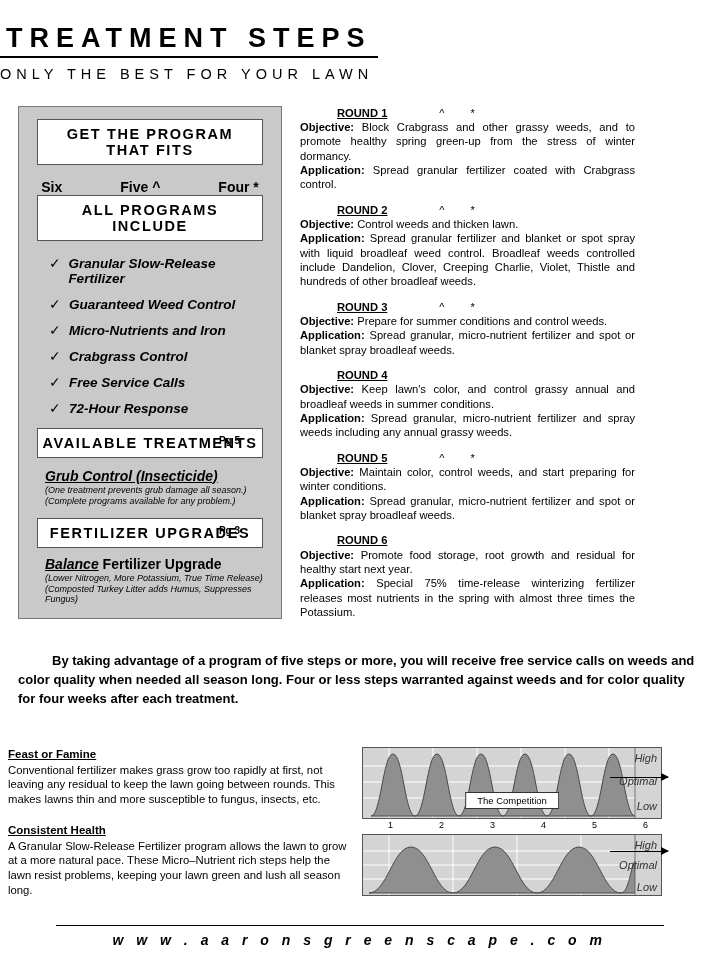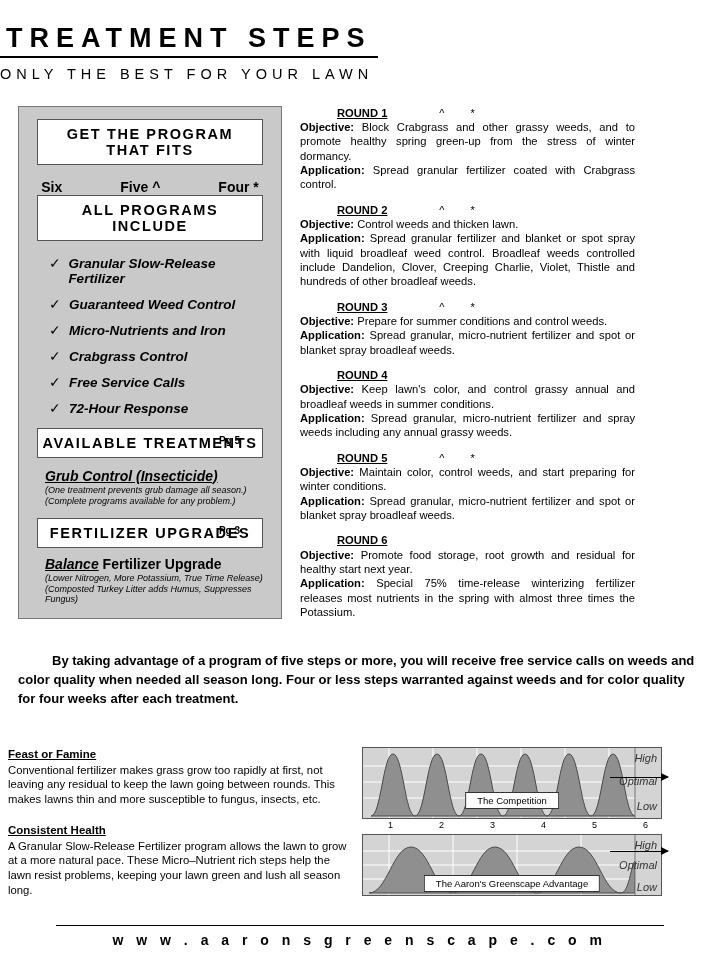--- a/index.html
+++ b/index.html
@@ -258,20 +258,21 @@
     color: #333;
   }
 
   
   .footer {
     position: absolute;
     left: 0;
     right: 0;
     bottom: 14px;
     text-align: center;
+    font-style: italic;
   }
   .footer .rule {
     border-top: 1px solid #000;
     width: 608px;
     margin: 0 auto 6px auto;
   }
   .footer .url {
     font-size: 14px;
     font-weight: bold;
     letter-spacing: 4.5px;
@@ -467,21 +468,20 @@
             <path d="M90,58 C108,58 114,12 132,12 C150,12 156,58 174,58 Z"></path>
             <path d="M174,58 C192,58 198,12 216,12 C234,12 240,58 258,58 Z"></path>
             <path d="M258,58 C266,58 268,30 272,26 L272,58 Z"></path>
           </g>
           <rect x="272" y="0" width="26" height="60" fill="#d4d4d4"></rect>
           <line x1="272" y1="0" x2="272" y2="60" stroke="#777" stroke-width="1"></line>
         </svg>
         <div class="band-lbl" style="top:4px;">High</div>
         <div class="band-lbl" style="top:24px;">Optimal</div>
         <div class="band-lbl" style="top:46px;">Low</div>
-        <div class="chart-caption" style="top:40px;">The Aaron's Greenscape Advantage</div>
       </div>
 
     </div>
 
     <div class="arrow-row">
       <div class="arrow" style="left:-52px; top:30px;"></div>
       <div class="arrow" style="left:-52px; top:104px;"></div>
     </div>
   </div>
 

